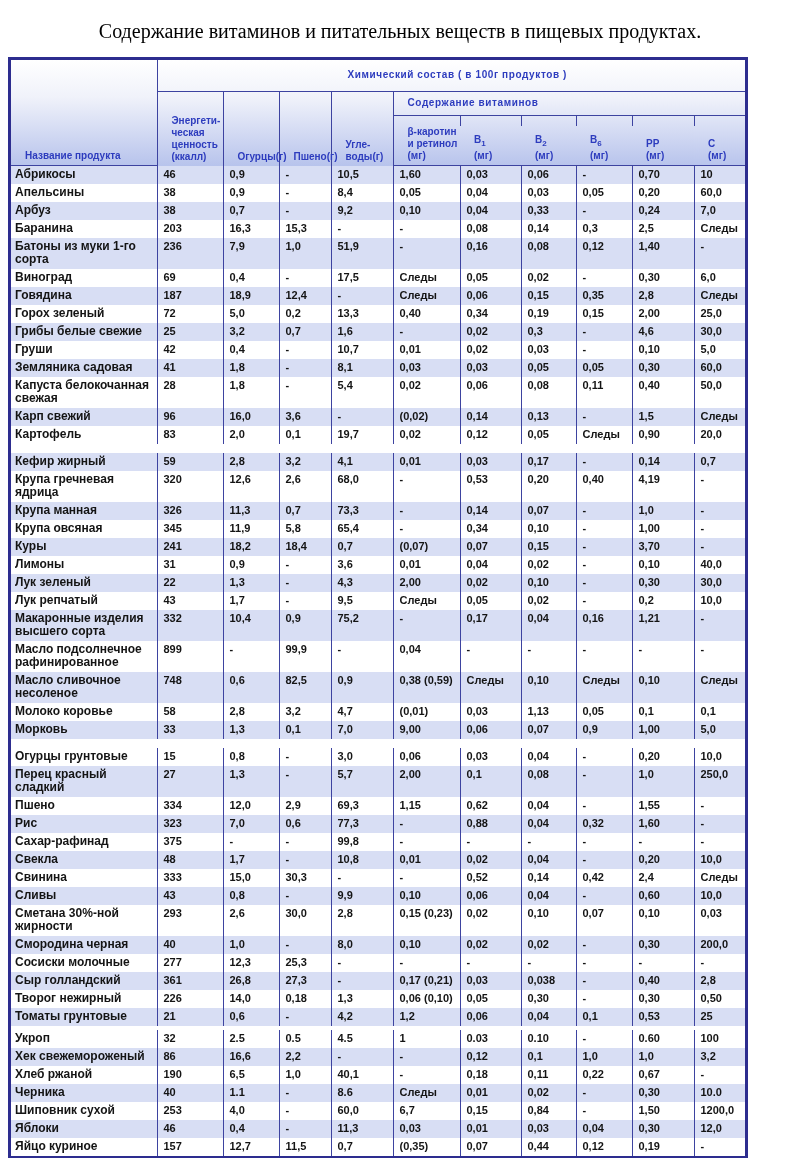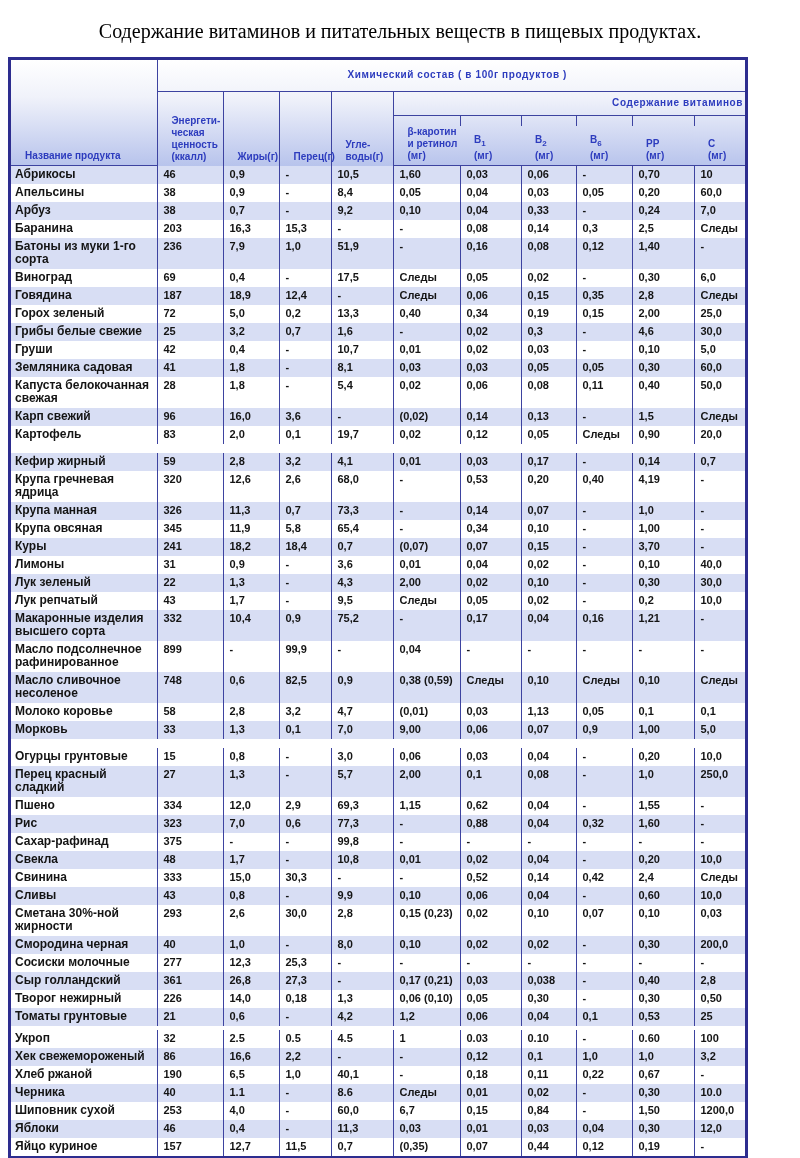--- a/index.html
+++ b/index.html
@@ -23,21 +23,21 @@
   th{
     font-size:10px;font-weight:bold;color:#2d3cbe;text-align:left;
     vertical-align:bottom;padding:2px 2px 3px 14px;line-height:12px;
   }
   th.chem{
     border-left:1px solid #3d43a0;border-bottom:1px solid #3d43a0;
     text-align:center;vertical-align:middle;height:26px;letter-spacing:0.6px;
   }
   th.vitgroup{
     border-left:1px solid #3d43a0;border-bottom:1px solid #3d43a0;
-    text-align:right;vertical-align:middle;height:18px;letter-spacing:0.6px;
+    text-align:left;vertical-align:middle;height:18px;letter-spacing:0.6px;
   }
   th.nutrient{border-left:1px solid #3d43a0;margin-left:28px;}
   th.vit{position:relative;height:44px;}
   th.vit.full{border-left:1px solid #3d43a0;}
   th.vit.tick::before{
     content:"";position:absolute;left:0;top:0;width:1px;height:10px;
     background:#3d43a0;
   }
   th.namehead{vertical-align:bottom;margin-top:26px;}
   thead th{border-bottom-color:#3d43a0;}
@@ -75,22 +75,22 @@
       <col style="width:62px">
         <col style="width:51px">
     </colgroup>
     <thead>
       <tr>
         <th class="namehead" rowspan="3">Название продукта</th>
         <th class="chem" colspan="10">Химический состав ( в 100г продуктов )</th>
       </tr>
       <tr>
         <th class="nutrient" rowspan="2">Энергети-ческая ценность (ккалл)</th>
-        <th class="nutrient" rowspan="2">Жиры(г)</th>
-        <th class="nutrient" rowspan="2">Перец(г)</th>
+        <th class="nutrient" rowspan="2">Огурцы(г)</th>
+        <th class="nutrient" rowspan="2">Пшено(г)</th>
         <th class="nutrient" rowspan="2">Угле-воды(г)</th>
         <th class="vitgroup" colspan="6">Содержание витаминов</th>
       </tr>
       <tr class="hdr-bottom">
         <th class="vit full">
             <div>β-каротин и ретинол</div>
             <div>(мг)</div>
           </th>
         <th class="vit tick">
             <div>B<sub>1</sub></div>

